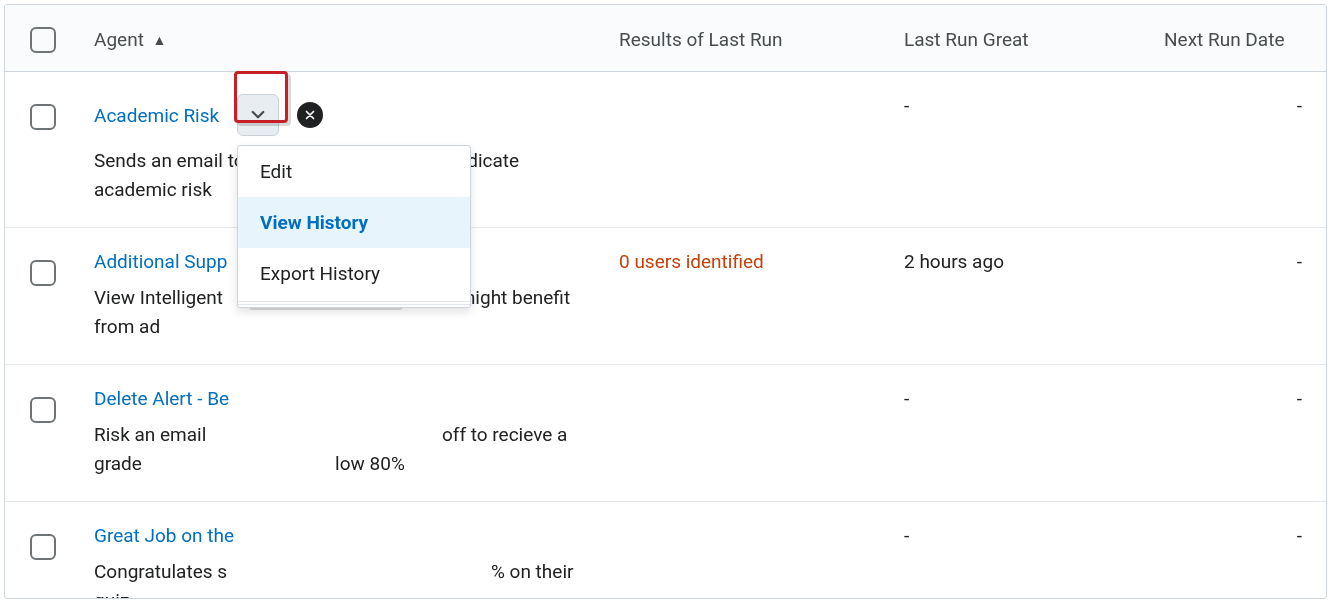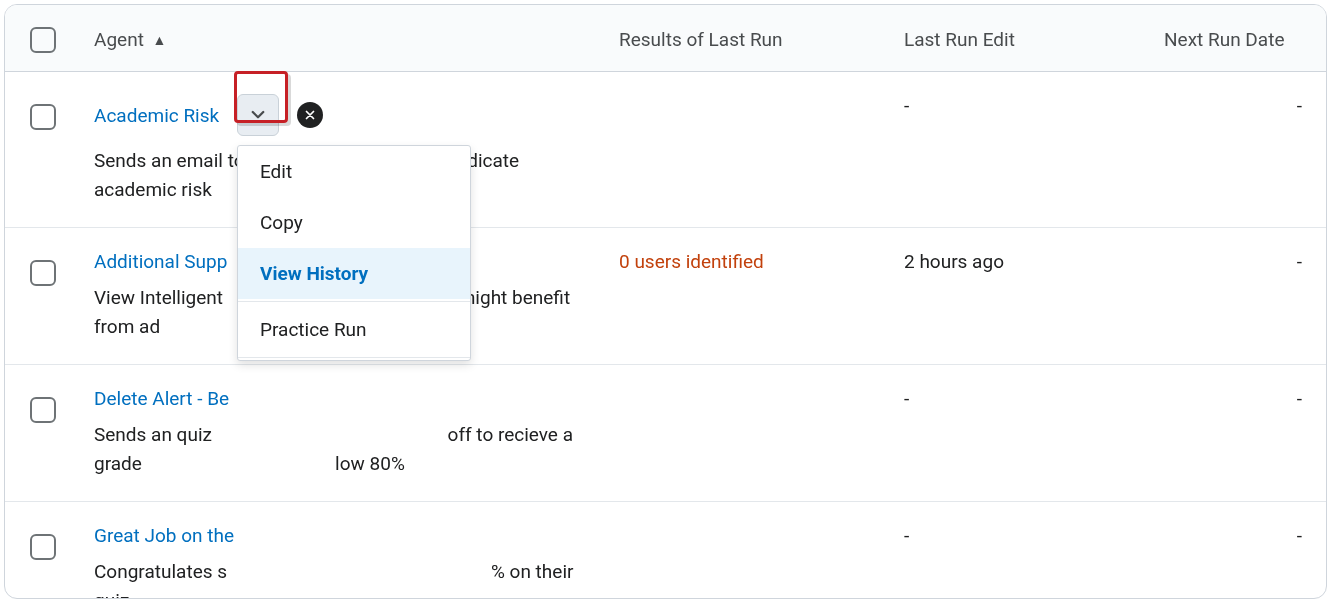--- a/index.html
+++ b/index.html
@@ -6,21 +6,21 @@
   body {
     margin: 0;
     padding: 4px;
     font-family: -apple-system, BlinkMacSystemFont, "Segoe UI", Roboto, Arial, sans-serif;
     font-size: 19px;
     color: #202122;
     background: #fff;
   }
   .outer {
     border: 1px solid #cfd5dc;
-    border-radius: 13px;
+    border-radius: 3px;
     width: 1323px;
     height: 595px;
     overflow: hidden;
     position: relative;
     background: #fff;
   }
   table {
     width: 100%;
     border-collapse: collapse;
     table-layout: fixed;
@@ -143,21 +143,21 @@
     <thead>
       <tr>
         <th class="chk-wrap col-check">
           <span class="chk"></span>
         </th>
         <th>
           <span>Agent</span>
           <span class="sort-arrow">▲</span>
         </th>
         <th>Results of Last Run</th>
-        <th>Last Run Edit</th>
+        <th>Last Run Great</th>
         <th class="col-next">Next Run Date</th>
       </tr>
     </thead>
     <tbody>
 
       <tr>
         <td class="chk-wrap"><span class="chk"></span></td>
         <td>
           <div class="agent-row1">
             <a href="#" class="agent-link">Academic Risk</a>
@@ -190,21 +190,21 @@
         <td><a href="#" class="results-link">0 users identified</a></td>
         <td>2 hours ago</td>
         <td class="col-next">-</td>
       </tr>
 
       <tr>
         <td class="chk-wrap"><span class="chk"></span></td>
         <td>
           <a href="#" class="agent-link">Delete Alert - Be</a>
           <div class="agent-desc">
-            <span>Sends an quiz </span><span style="visibility:hidden">xxxxxxxxxxxxxxxxxxxxxxxx</span><span> off to recieve a grade </span><span style="visibility:hidden">xxxxxxxxxxxxxxxxxxxx</span><span>low 80%</span>
+            <span>Risk an email </span><span style="visibility:hidden">xxxxxxxxxxxxxxxxxxxxxxxx</span><span> off to recieve a grade </span><span style="visibility:hidden">xxxxxxxxxxxxxxxxxxxx</span><span>low 80%</span>
           </div>
         </td>
         <td></td>
         <td>-</td>
         <td class="col-next">-</td>
       </tr>
 
       <tr>
         <td class="chk-wrap"><span class="chk"></span></td>
         <td>
@@ -215,23 +215,22 @@
         </td>
         <td></td>
         <td>-</td>
         <td class="col-next">-</td>
       </tr>
     </tbody>
   </table>
 
   <div class="menu" style="left:232px; top:140px;">
     <div class="menu-item">Edit</div>
-    <div class="menu-item">Copy</div>
     <div class="menu-item hl">View History</div>
+    <div class="menu-item">Export History</div>
     <div class="menu-sep"></div>
-    <div class="menu-item">Practice Run</div>
     <div class="menu-sep"></div>
   </div>
 
   <div class="highlight-red-box" style="left:229px; top:66px; width:54px; height:52px;"></div>
 
   <div class="highlight-red-box" style="left:241px; top:260px; width:154px; height:42px;"></div>
 </div>
 
 </body></html>

